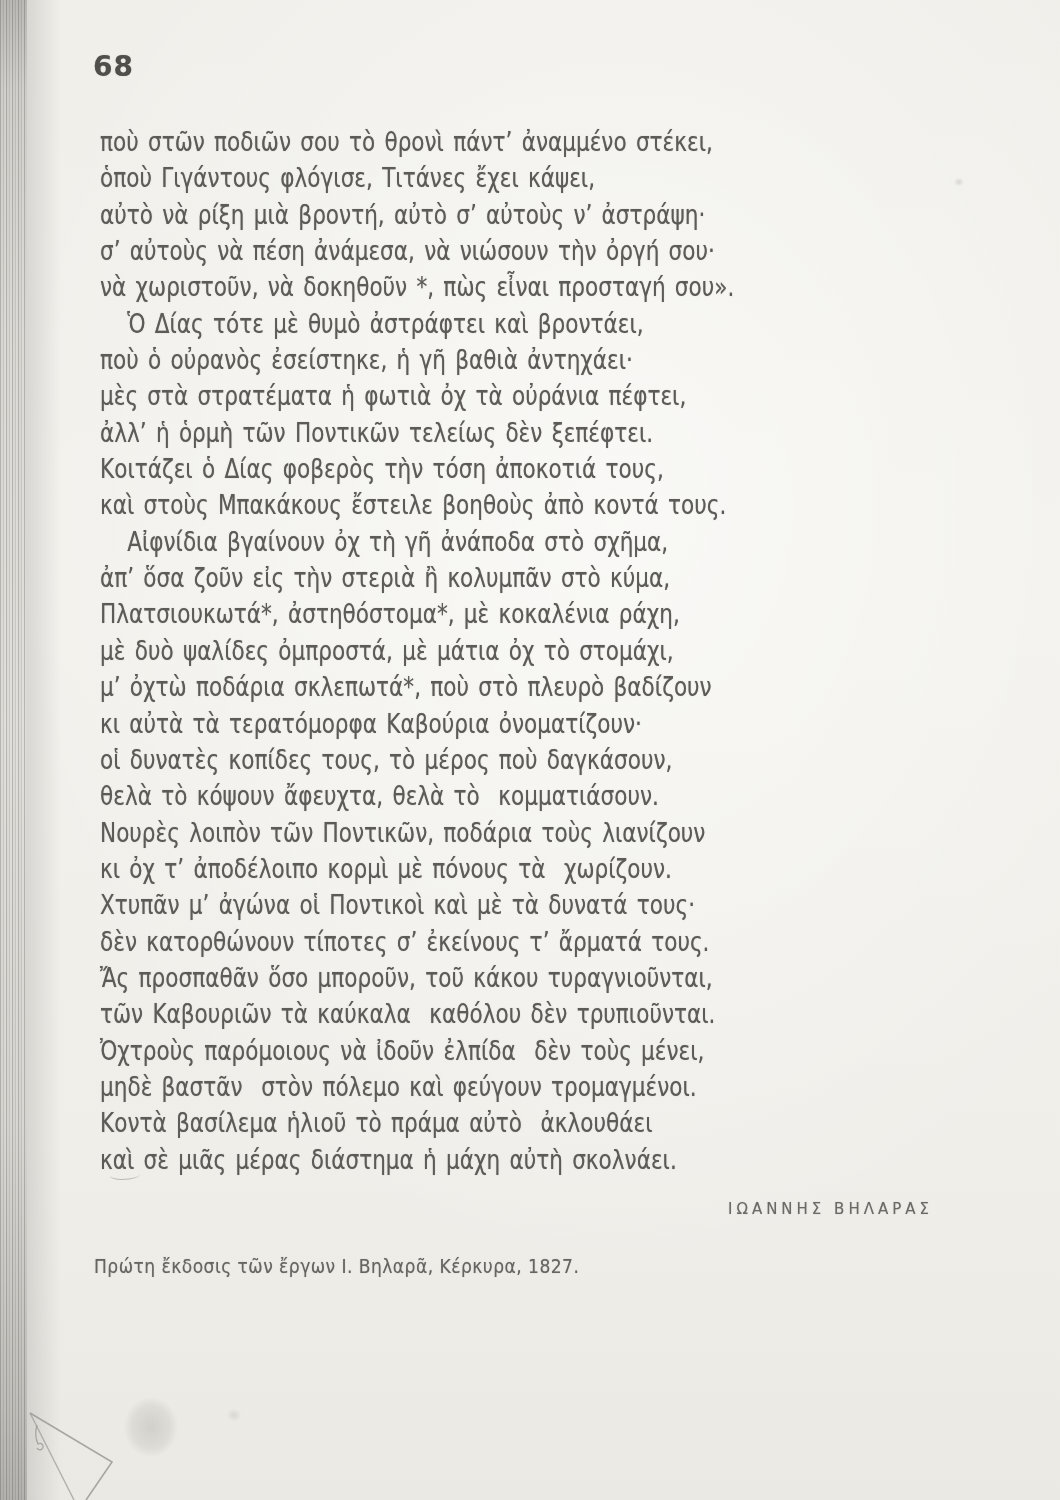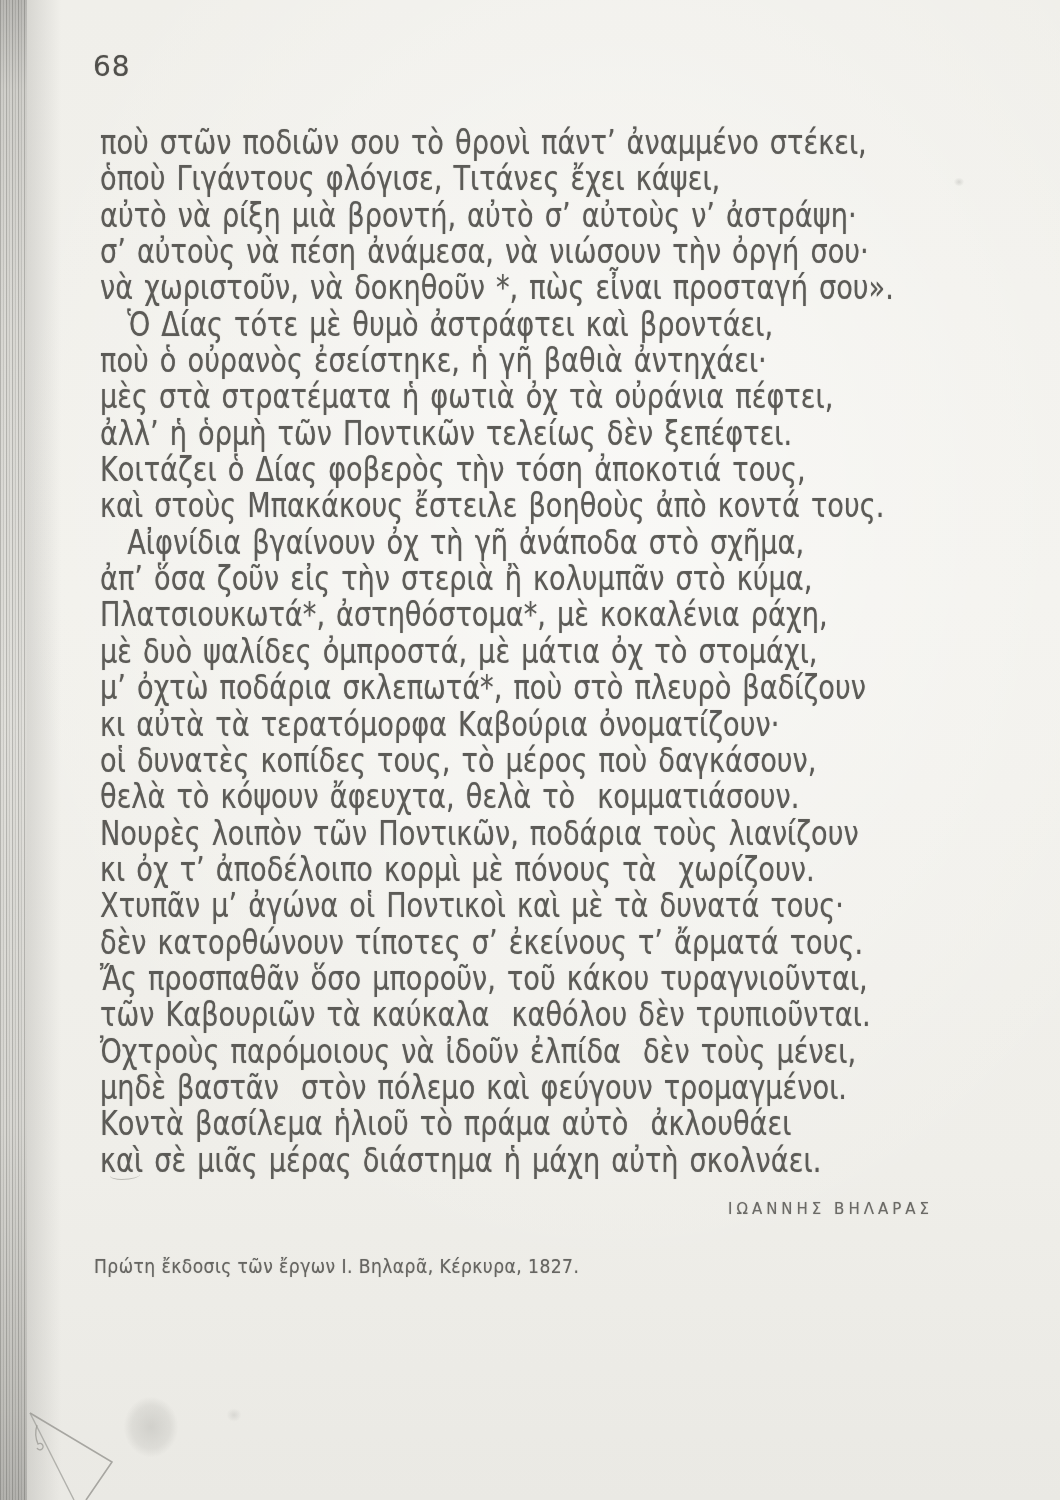--- a/index.html
+++ b/index.html
@@ -40,26 +40,27 @@
     width: 34px; height: 100%;
     background: linear-gradient(90deg, rgba(150,149,145,0.28), rgba(150,149,145,0) 100%);
   }
   .pagenum {
     position: absolute;
     left: 93px; top: 50px;
     font-size: 28px;
     letter-spacing: 1px;
     color: #504f4b;
     text-shadow: 0 0 1px rgba(80,79,75,0.5);
+    font-weight: bold;
   }
   .poem {
     position: absolute;
     left: 100px; top: 124px;
     width: 900px;
-    font-size: 34px;
+    font-size: 27px;
     line-height: 36.35px;
     white-space: pre;
     word-spacing: 3px;
     color: #5c5b57;
     text-shadow: 0 0 1px rgba(92,91,87,0.55);
   }
   .poem-line {
     transform: scaleX(0.80);
     transform-origin: 0 50%;
     height: 36.35px;

